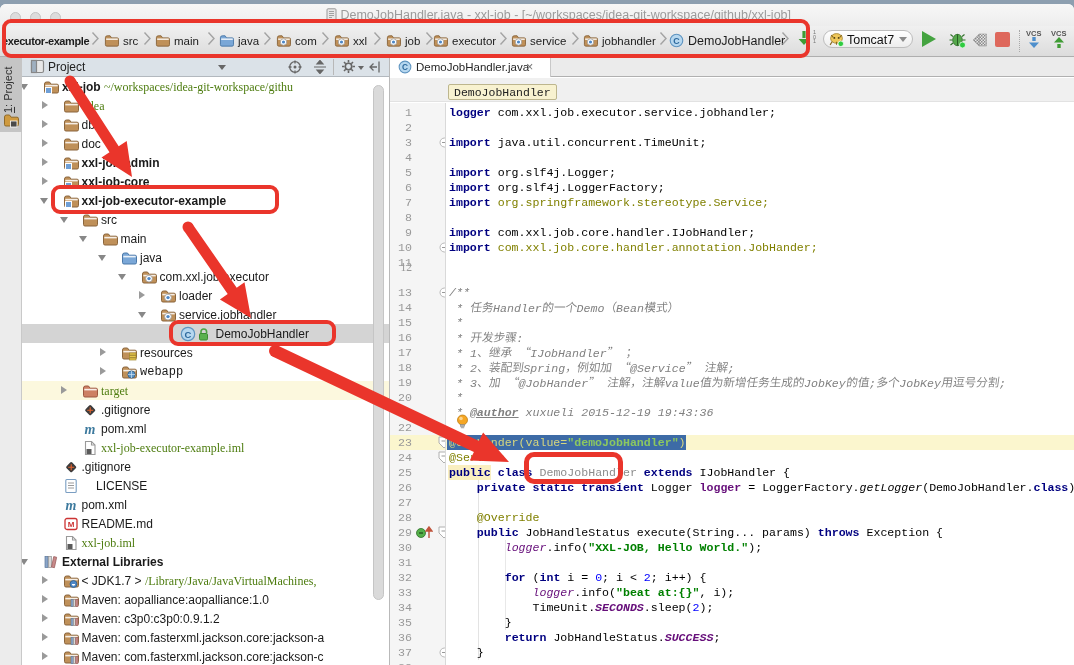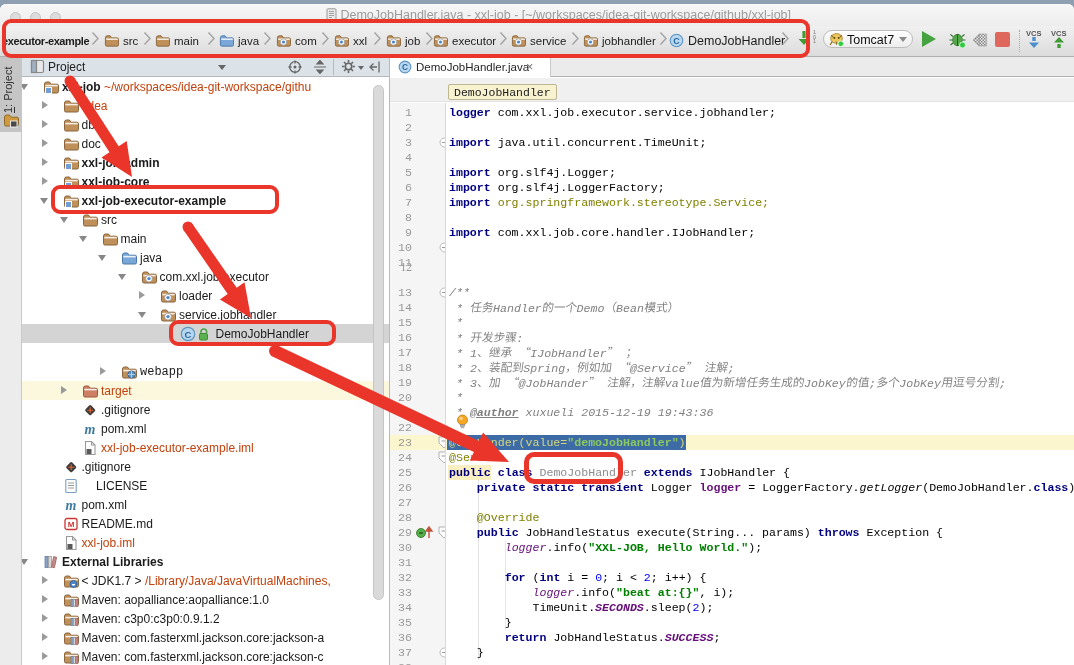--- a/index.html
+++ b/index.html
@@ -12,21 +12,21 @@
 .bc{position:absolute;top:9px;font-size:11.5px;color:#1c1c1c;white-space:nowrap;}
 #mainrow{position:absolute;left:0;top:53px;width:1074px;height:608px;}
 #strip{position:absolute;left:0;top:0;width:22px;height:608px;background:#ececec;border-right:1px solid #c9c9c9;}
 #strippress{position:absolute;left:0;top:0;width:22px;height:75px;background:#c5c5c5;}
 #striplabel{position:absolute;left:2px;top:4px;width:18px;height:52px;writing-mode:vertical-rl;transform:rotate(180deg);font-size:11px;color:#333;}
 #treehead{position:absolute;left:22px;top:0;width:367px;height:20px;background:#dbe2e8;border-bottom:1px solid #b2b8be;}
 #tree{position:absolute;left:22px;top:20px;width:367px;height:588px;background:#fff;overflow:hidden;}
 #splitter{position:absolute;left:389px;top:0;width:1px;height:608px;background:#b9b9b9;}
 .trow{position:absolute;left:0;width:367px;height:19px;font-size:12px;color:#1a1a1a;white-space:nowrap;overflow:hidden;}
 .trow .lbl{position:absolute;top:2.5px;}
-.gray{color:#c2410c;}
+.gray{color:#4d7c0f;font-family:Liberation Serif, serif;}
 .b{font-weight:bold;}
 .arw-d{position:absolute;top:7px;width:0;height:0;border-left:4.5px solid transparent;border-right:4.5px solid transparent;border-top:6px solid #888;}
 .arw-r{position:absolute;top:5px;width:0;height:0;border-top:4.5px solid transparent;border-bottom:4.5px solid transparent;border-left:6px solid #9a9a9a;}
 #editor{position:absolute;left:390px;top:0;width:684px;height:608px;background:#fff;}
 #tabrow{position:absolute;left:0;top:0;width:684px;height:20px;background:#ebebeb;border-bottom:1px solid #b0b0b0;}
 #tab1{position:absolute;left:0;top:0;width:161px;height:20px;background:#fff;border-right:1px solid #c8c8c8;font-size:12px;color:#262626;}
 #band{position:absolute;left:0;top:21px;width:684px;height:24px;background:#f0f0f0;border-bottom:1px solid #e2e2e2;}
 #chip{position:absolute;left:58px;top:6px;height:16px;background:#f8f2d0;border:1px solid #bdb68e;border-radius:2px;font-family:"Liberation Mono",monospace;font-size:11.5px;color:#222;padding:1px 5px 0 5px;}
 #gutter{position:absolute;left:0;top:46px;width:56px;height:562px;background:#f5f5f5;border-right:1px solid #d9d9d9;overflow:hidden;}
 .lnum{position:absolute;left:0;width:22px;text-align:right;font-family:"Liberation Mono",monospace;font-size:11.6px;color:#999;line-height:15px;}
@@ -353,20 +353,31 @@
 <div class="trow" style="top:247px;background:#d4d4d4;">
           <svg style="position:absolute;left:157.5px;top:1.5px;" width="16" height="16" viewBox="0 0 16 16">
             <circle cx="8" cy="8" r="6.7" fill="#b6d7ef" stroke="#5e94c0" stroke-width="1.2"></circle>
             <text x="8" y="11.6" font-family="Liberation Sans" font-size="9.5" font-weight="bold" fill="#2c689c" text-anchor="middle">C</text>
           </svg>
           <svg style="position:absolute;left:174.5px;top:1.5px;" width="14" height="16" viewBox="0 0 14 16">
             <path d="M4 8 v-2.2 a2.8 2.8 0 0 1 5.6 0 V7" fill="none" stroke="#4ea344" stroke-width="1.6"></path>
             <rect x="2.5" y="7.5" width="8" height="6.5" rx="1.2" fill="#5bb14f" stroke="#3c8c34" stroke-width="1"></rect>
           </svg>
           <span class="lbl" style="left:193.5px;">DemoJobHandler</span>
+        </div>
+<div class="trow" style="top:266px;">
+          <span class="arw-r" style="left:78px;"></span>
+          <svg style="position:absolute;left:99.0px;top:1.5px;" width="16" height="16" viewBox="0 0 16 16">
+            <path d="M1.5 5 q0-2 2-2 h3 l1.6 2.2 h5.9 q1.5 0 1.5 1.5 v5.8 q0 1.5-1.5 1.5 h-11 q-1.5 0-1.5-1.5 z" fill="#bf9059" stroke="#8a653c" stroke-width="1"></path>
+            <rect x="2.3" y="5.8" width="12.4" height="1.6" fill="#ffffff" opacity="0.85"></rect>
+            <rect x="8.5" y="8" width="6.5" height="2" fill="#e8c84c" stroke="#a08830" stroke-width="0.7"></rect>
+            <rect x="8.5" y="10.5" width="6.5" height="2" fill="#e8c84c" stroke="#a08830" stroke-width="0.7"></rect>
+            <rect x="8.5" y="13" width="6.5" height="2" fill="#e8c84c" stroke="#a08830" stroke-width="0.7"></rect>
+          </svg>
+          <span class="lbl" style="left:118.0px;">resources</span>
         </div>
 <div class="trow" style="top:285px;font-family:Liberation Mono, monospace;">
           <span class="arw-r" style="left:78px;"></span>
           <svg style="position:absolute;left:99.0px;top:1.5px;" width="16" height="16" viewBox="0 0 16 16">
             <path d="M1.5 5 q0-2 2-2 h3 l1.6 2.2 h5.9 q1.5 0 1.5 1.5 v5.8 q0 1.5-1.5 1.5 h-11 q-1.5 0-1.5-1.5 z" fill="#bf9059" stroke="#8a653c" stroke-width="1"></path>
             <rect x="2.3" y="5.8" width="12.4" height="1.6" fill="#ffffff" opacity="0.85"></rect>
             <circle cx="10.5" cy="10.5" r="3.6" fill="#5b93c5" stroke="#2f5e8c" stroke-width="0.8"></circle>
             <path d="M7 10.5 h7 M10.5 7 v7" stroke="#cfe2f2" stroke-width="0.7" fill="none"></path>
           </svg>
           <span class="lbl" style="left:118.0px;">webapp</span>
@@ -720,20 +731,21 @@
 <div style="position:absolute;left:1px;top:331.5px;width:239px;height:15px;background:#3d6ba6;"></div>
 <div style="position:absolute;left:2px;top:361.5px;width:43px;height:15px;background:#faefc0;"></div>
 <div style="position:absolute;left:31.5px;top:376.5px;width:1px;height:180px;background:#e3e3e3;"></div>
 <div style="position:absolute;left:59.3px;top:436.5px;width:1px;height:90px;background:#e8e8e8;"></div>
 <div class="cl" style="top:1.5px;"><span class="kw">logger</span> com.xxl.job.executor.service.jobhandler;</div>
 <div class="cl" style="top:31.5px;"><span class="kw">import</span> java.util.concurrent.TimeUnit;</div>
 <div class="cl" style="top:61.5px;"><span class="kw">import</span> org.slf4j.Logger;</div>
 <div class="cl" style="top:76.5px;"><span class="kw">import</span> org.slf4j.LoggerFactory;</div>
 <div class="cl" style="top:91.5px;"><span class="kw">import</span><span class="an"> org.springframework.stereotype.Service;</span></div>
 <div class="cl" style="top:121.5px;"><span class="kw">import</span> com.xxl.job.core.handler.IJobHandler;</div>
+<div class="cl" style="top:136.5px;"><span class="kw">import</span><span class="an"> com.xxl.job.core.handler.annotation.JobHander;</span></div>
 <div class="cl" style="top:181.5px;"><span class="cm">/**</span></div>
 <svg class="cl" style="top:196.5px;" width="235" height="15" viewBox="0 0 235 15">
             <text x="0.0" y="11.5" xml:space="preserve" font-family="Liberation Mono" font-style="italic" font-size="11.6px" fill="#808080" textLength="20.9"> * </text>
             <use href="#u4efb" x="20.9" y="11.5" fill="#808080"></use>
             <use href="#u52a1" x="32.5" y="11.5" fill="#808080"></use>
             <text x="44.1" y="11.5" xml:space="preserve" font-family="Liberation Mono" font-style="italic" font-size="11.6px" fill="#808080" textLength="48.7">Handler</text>
             <use href="#u7684" x="92.8" y="11.5" fill="#808080"></use>
             <use href="#u4e00" x="104.4" y="11.5" fill="#808080"></use>
             <use href="#u4e2a" x="116.0" y="11.5" fill="#808080"></use>
             <text x="127.6" y="11.5" xml:space="preserve" font-family="Liberation Mono" font-style="italic" font-size="11.6px" fill="#808080" textLength="27.9">Demo</text>

